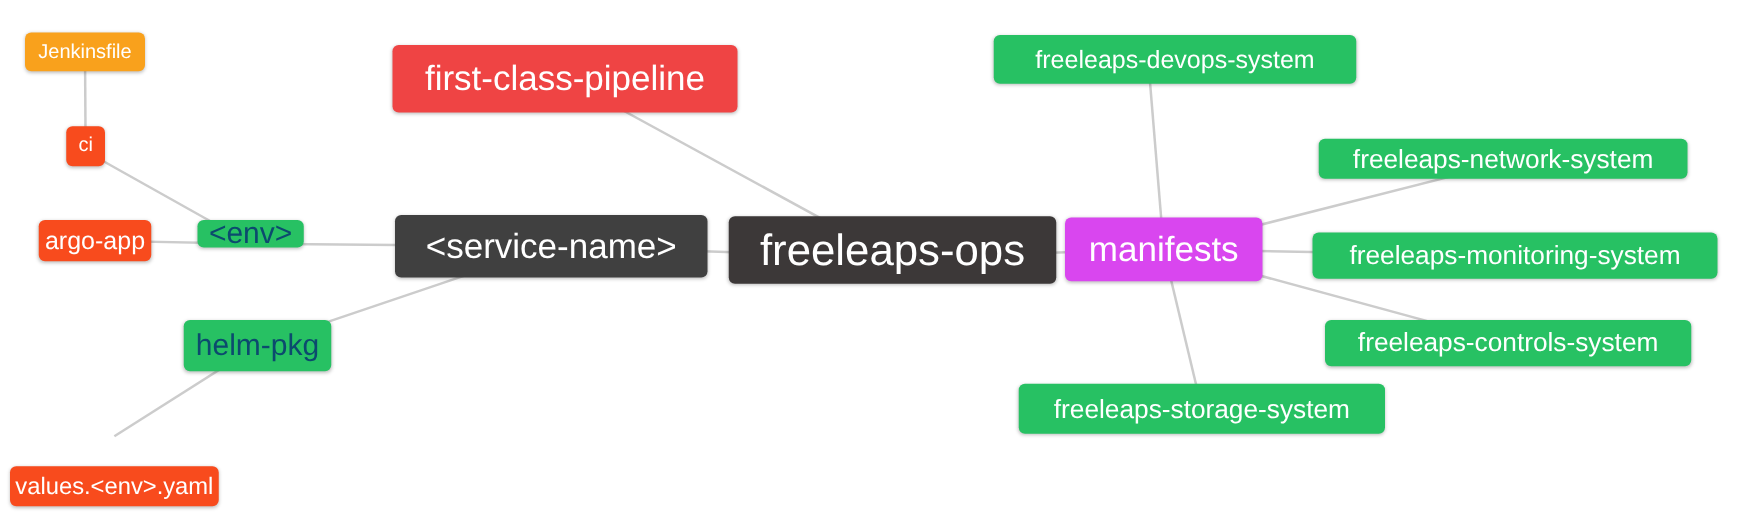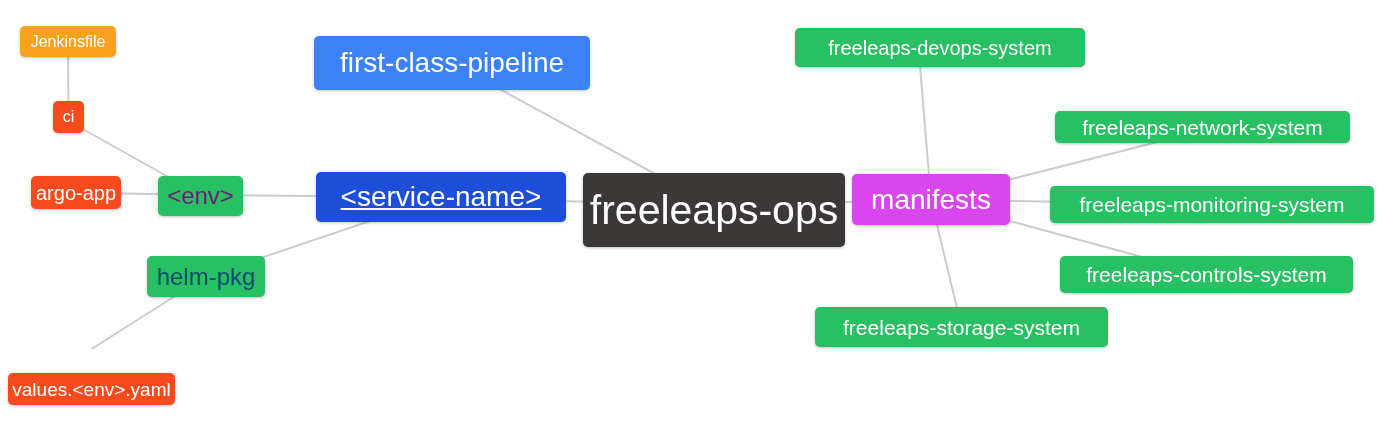--- a/index.html
+++ b/index.html
@@ -59,36 +59,36 @@
   <div id="nodes-layer">
       <div class="node" style="left: 20px; top: 26px; width: 96px; height: 31px; font-size: 16px; background: rgb(249, 161, 28); color: rgb(255, 255, 255);">
         <span>Jenkinsfile</span>
       </div>
       <div class="node" style="left: 53px; top: 101px; width: 31px; height: 32px; font-size: 16px; background: rgb(248, 75, 29); color: rgb(255, 255, 255); align-items: center;">
         <span>ci</span>
       </div>
       <div class="node" style="left: 31px; top: 176px; width: 90px; height: 33px; font-size: 20px; background: rgb(248, 75, 29); color: rgb(255, 255, 255);">
         <span>argo-app</span>
       </div>
-      <div class="node" style="left: 158px; top: 176px; width: 85px; height: 40px; font-size: 24px; background: rgb(39, 193, 99); color: #701a75;">
+      <div class="node" style="left: 158px; top: 176px; width: 85px; height: 22px; font-size: 24px; background: rgb(39, 193, 99); color: #0c4a6e;">
         <span>&lt;env&gt;</span>
       </div>
       <div class="node" style="left: 147px; top: 256px; width: 118px; height: 41px; font-size: 24px; background: rgb(39, 193, 99); color: #0c4a6e;">
         <span>helm-pkg</span>
       </div>
       <div class="node" style="left: 8px; top: 333px; width: 167px; height: 32px; font-size: 19px; background: rgb(248, 75, 29); color: rgb(255, 255, 255); margin-top: 40px;">
         <span>values.&lt;env&gt;.yaml</span>
       </div>
-      <div class="node" style="left: 314px; top: 36px; width: 276px; height: 54px; font-size: 28px; background: #3b82f6; color: rgb(255, 255, 255);">
+      <div class="node" style="left: 314px; top: 36px; width: 276px; height: 54px; font-size: 28px; background: #ef4444; color: rgb(255, 255, 255);">
         <span>first-class-pipeline</span>
       </div>
-      <div class="node" style="left: 316px; top: 172px; width: 250px; height: 50px; font-size: 28px; background: #1d4ed8; color: rgb(255, 255, 255); text-decoration: underline;">
+      <div class="node" style="left: 316px; top: 172px; width: 250px; height: 50px; font-size: 28px; background: #404040; color: rgb(255, 255, 255);">
         <span>&lt;service-name&gt;</span>
       </div>
-      <div class="node" style="left: 583px; top: 173px; width: 262px; height: 74px; font-size: 41px; background: rgb(60, 56, 56); color: rgb(255, 255, 255);">
+      <div class="node" style="left: 583px; top: 173px; width: 262px; height: 54px; font-size: 35px; background: rgb(60, 56, 56); color: rgb(255, 255, 255);">
         <span>freeleaps-ops</span>
       </div>
       <div class="node" style="left: 852px; top: 174px; width: 158px; height: 51px; font-size: 28px; background: #d946ef; color: rgb(255, 255, 255);">
         <span>manifests</span>
       </div>
       <div class="node" style="left: 795px; top: 28px; width: 290px; height: 39px; font-size: 20px; background: rgb(39, 193, 99); color: rgb(255, 255, 255);">
         <span>freeleaps-devops-system</span>
       </div>
       <div class="node" style="left: 1055px; top: 111px; width: 295px; height: 32px; font-size: 21px; background: rgb(39, 193, 99); color: rgb(255, 255, 255);">
         <span>freeleaps-network-system</span>

